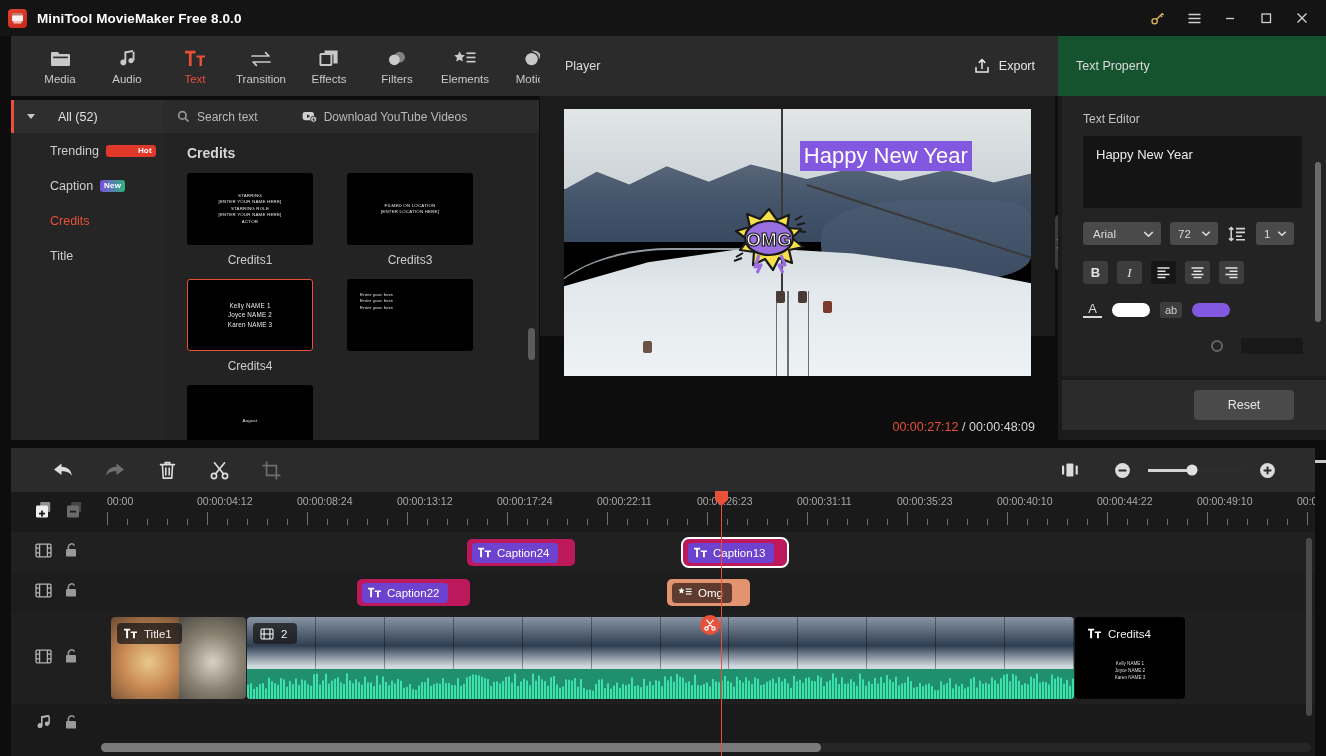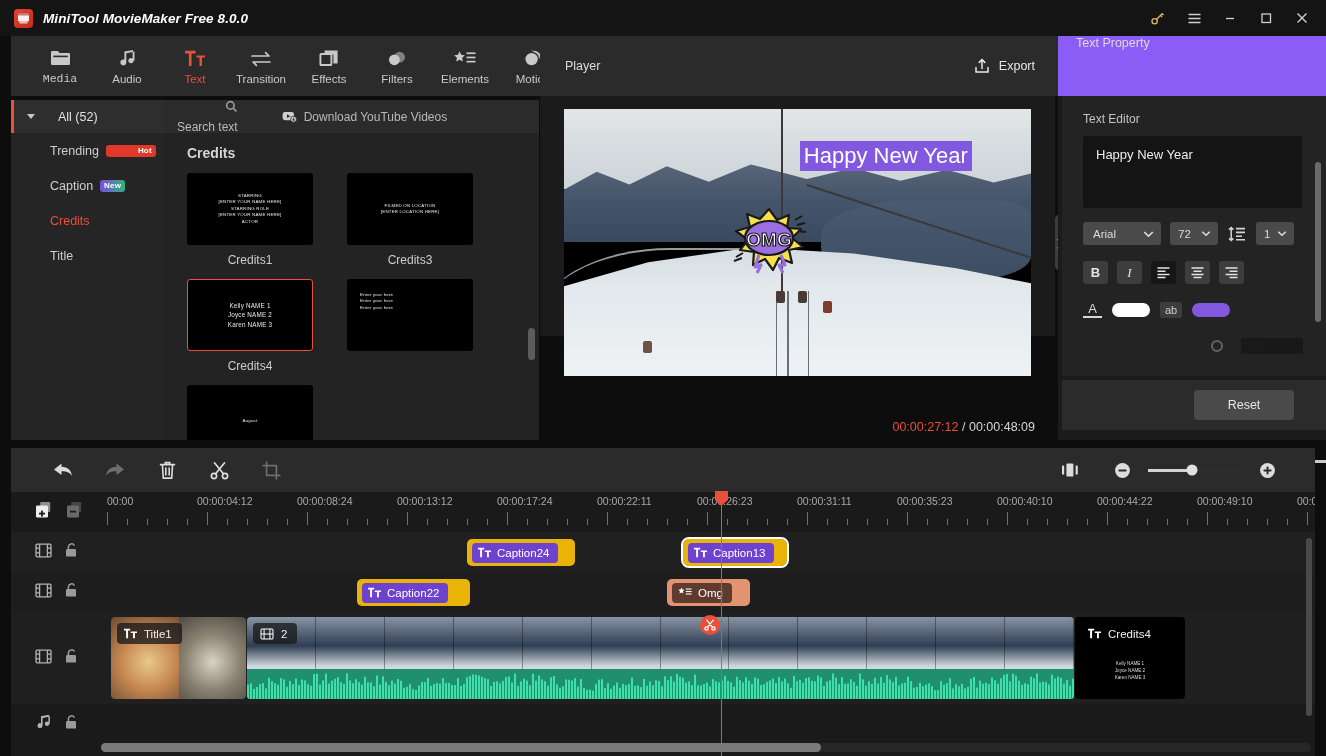--- a/index.html
+++ b/index.html
@@ -10,23 +10,22 @@
     color: #d8d8d8;
     overflow: hidden;
   }
   body { position: relative; }
 
   
   .titlebar {
     height: 36px; width: 100%;
     background: #141414;
     display: flex; align-items: center;
-    padding: 0 6px 0 14px;
+    padding: 0 6px 0 8px;
     position: relative;
-    font-style: italic;
   }
   .app-logo {
     width: 19px; height: 19px; border-radius: 4px;
     background: linear-gradient(145deg,#e8422f,#c22a1c);
     display: flex; align-items: center; justify-content: center;
     margin-right: 10px; flex: none;
   }
   .app-logo svg { display:block; }
   .app-title { font-size: 13.5px; font-weight: bold; color: #ffffff; letter-spacing:.1px;}
   .win-ctrls { margin-left: auto; display: flex; align-items: center; }
@@ -42,21 +41,21 @@
     position:absolute; left:11px; top:36px; width:1304px; height:60px;
     background:#2b2b2b;
     display:flex; align-items:center;
   }
   .tool {
     width: 66px; display:flex; flex-direction:column; align-items:center; gap:3px;
     color:#c9c9c9; font-size:11.5px;
   }
   .tool .tl-ico { height:22px; display:flex; align-items:center; justify-content:center;}
   .tool.active { color:#e8503a; }
-  #tool-media { margin-left: 16px; font-family: Liberation Mono, monospace; }
+  #tool-media { margin-left: 16px; }
   #tool-audio { margin-left: 1px; }
   #tool-text { margin-left: 2px; }
   #tool-transition { margin-left: 0px; }
   #tool-effects { margin-left: 2px; }
   #tool-filters { margin-left: 2px; }
   #tool-elements { margin-left: 2px; }
   #tool-motion { margin-left: 2px; }
 
   
   .cat-panel {
@@ -85,21 +84,21 @@
 
   
   .browser {
     position:absolute; left:163px; top:100px; width:376px; height:340px;
     background:#232323; overflow:hidden;
   }
   .browser-top {
     height:33px; background:#2b2b2b; display:flex; align-items:center;
     font-size:12px; color:#b9b9b9;
   }
-  .search-box { display:flex; align-items:flex-end; gap:7px; margin-left:14px;flex-direction:column;}
+  .search-box { display:flex; align-items:flex-start; gap:7px; margin-left:14px;}
   .dl-yt { display:flex; align-items:center; gap:7px; margin-left:44px;}
   .browser-body { padding: 12px 0 0 24px; position:relative; }
   .sec-title { font-size:14px; font-weight:bold; color:#d6d6d6; margin-bottom:12px;}
   .tgrid { display:flex; flex-wrap:wrap; gap:12px 34px; }
   .tcell { width:126px; }
   .thumb {
     width:126px; height:72px; background:#000; border-radius:3px;
     border:1px solid transparent; position:relative; overflow:hidden;
     display:flex; flex-direction:column; align-items:center; justify-content:center;
   }
@@ -190,21 +189,21 @@
   .panel-handle {
     position:absolute; left:1055px; top:215px; width:9px; height:55px;
     background:#3c3c3c; border-radius:4px 0 0 4px;
     display:flex; align-items:center; justify-content:center;
     color:#cfcfcf; font-size:9px;
   }
 
   
   .props { position:absolute; left:1058px; top:36px; width:268px; height:404px;
            background:#1b1b1b; }
-  .props-head { height:60px; background:#8b5cf6; display:flex; align-items:flex-start;
+  .props-head { height:60px; background:#14532d; display:flex; align-items:center;
                 padding-left:18px; font-size:12.5px; color:#dcdcdc; }
   .props-body { position:absolute; left:4px; top:60px; width:264px; height:280px;
                 background:#232323; padding:16px 0 0 21px; }
   .sub-title { font-size:12px; color:#c3c3c3; margin-bottom:10px; }
   .text-area { width:219px; height:72px; background:#141414; border-radius:3px;
                padding:11px 13px; font-size:13px; color:#ececec; }
   .ctl-row { display:flex; align-items:center; gap:9px; margin-top:14px; }
   .dd { height:23px; background:#4a4a4a; border-radius:3px;
         display:flex; align-items:center; justify-content:space-between;
         padding:0 7px 0 10px; font-size:11.5px; color:#dcdcdc; }
@@ -270,21 +269,21 @@
   .trk3 { top:120px; height:92px; }
   .trk4 { top:212px; height:40px; }
   .trk3 .track-ctrl, .trk1 .track-ctrl, .trk2 .track-ctrl, .trk4 .track-ctrl { height:100%; }
   .trk1 { background:#202020; }
   .trk2 { background:#1d1d1d; }
   .trk3 { background:#1f1f1f; }
   .trk4 { background:#1a1a1a; }
 
   .clip-text {
     position:absolute; top:7px; height:27px; border-radius:5px;
-    background:#eab308; display:flex; align-items:center;
+    background:#be185d; display:flex; align-items:center;
   }
   .clip-text .chip {
     margin-left:5px; height:20px; border-radius:4px; background:#6d42cf;
     display:flex; align-items:center; gap:6px; padding:0 9px 0 6px;
     font-size:11.5px; color:#ffffff; white-space:nowrap;
   }
   .clip-text.selected { outline:2px solid #ffffff; border-radius:6px; }
   .clip-elem {
     position:absolute; top:7px; height:27px; border-radius:5px;
     background:#e29471; display:flex; align-items:center;

